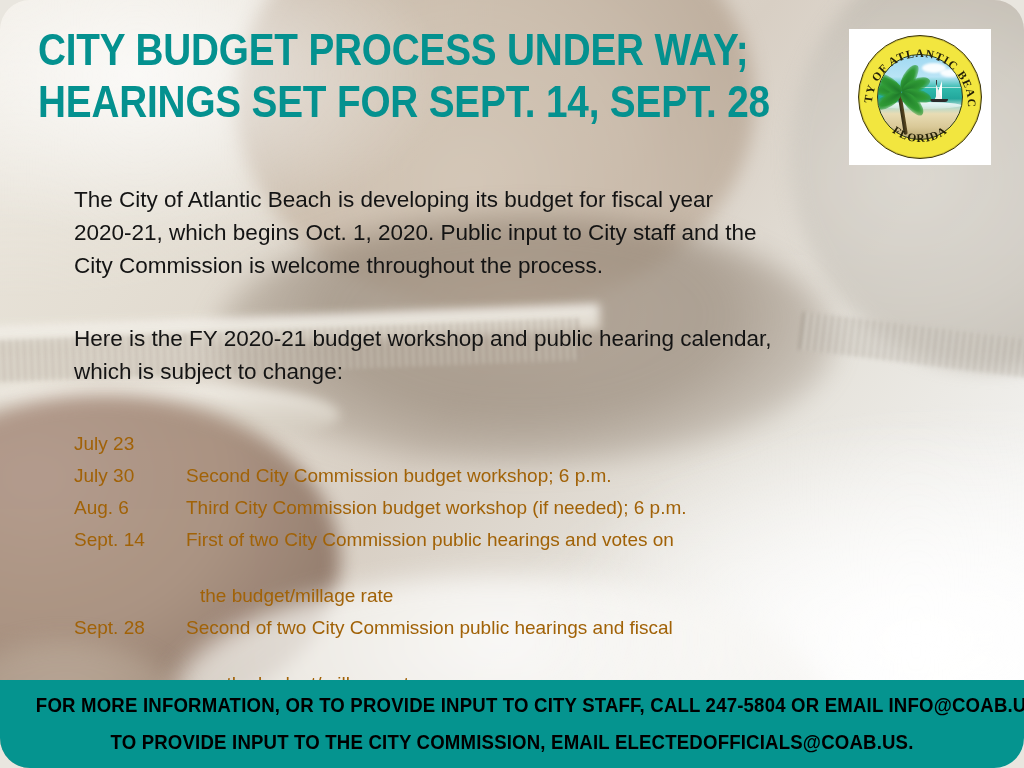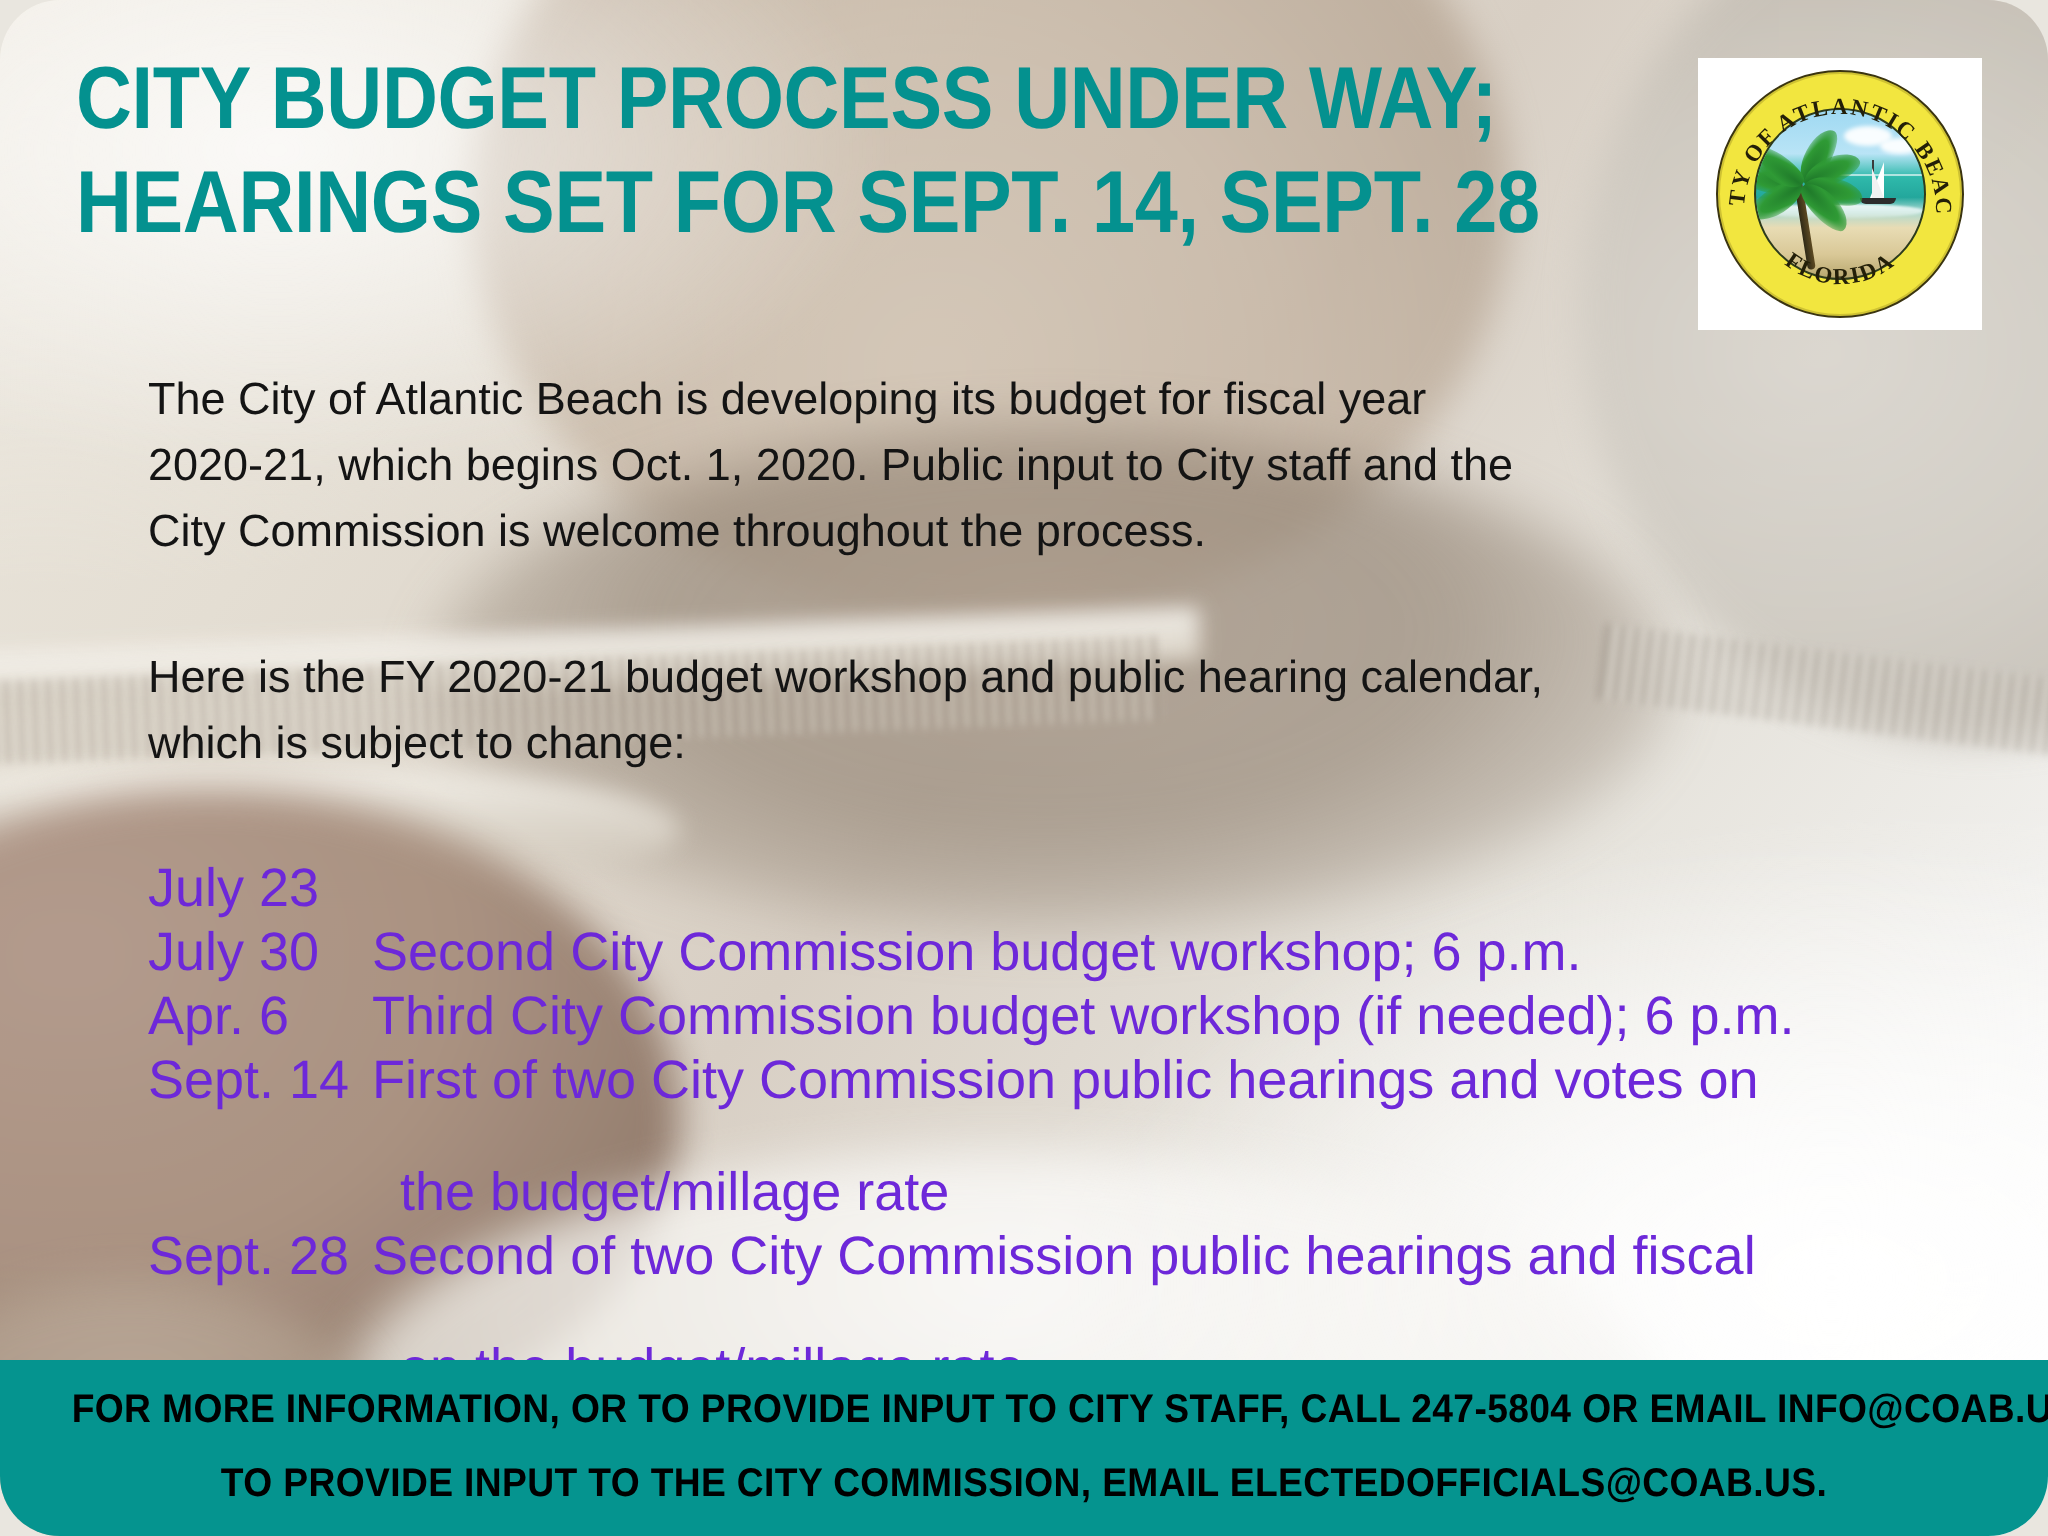--- a/index.html
+++ b/index.html
@@ -276,23 +276,23 @@
   }
   #para-intro { top:183px; }
   #para-calendar-lead { top:322px; }
   .body-copy .cl { display:block; white-space:nowrap; }
 
   
   #schedule {
     position:absolute;
     left:74px; top:428px;
     width:900px;
-    color:#6d28d9;
+    color:#a16207;
     font-family:"Liberation Sans Narrow","Liberation Sans",sans-serif;
-    font-size:27px;
+    font-size:19px;
     line-height:32px;
   }
   .sched-row { display:flex; align-items:flex-start; }
   .sched-date {
     flex:0 0 112px;
     white-space:nowrap;
   }
   .sched-desc { flex:1 1 auto; }
   .sched-desc .cont {
     display:block;
@@ -411,21 +411,21 @@
     </div>
 
     <div class="sched-row">
       <span class="sched-date">July 30</span>
       <span class="sched-desc">
         <span>Second City Commission budget workshop; 6 p.m.</span>
       </span>
     </div>
 
     <div class="sched-row">
-      <span class="sched-date">Apr. 6</span>
+      <span class="sched-date">Aug. 6</span>
       <span class="sched-desc">
         <span>Third City Commission budget workshop (if needed); 6 p.m.</span>
       </span>
     </div>
 
     <div class="sched-row">
       <span class="sched-date">Sept. 14</span>
       <span class="sched-desc">
         <span>First of two City Commission public hearings and votes on</span>
         <span class="cont">the budget/millage rate</span>

